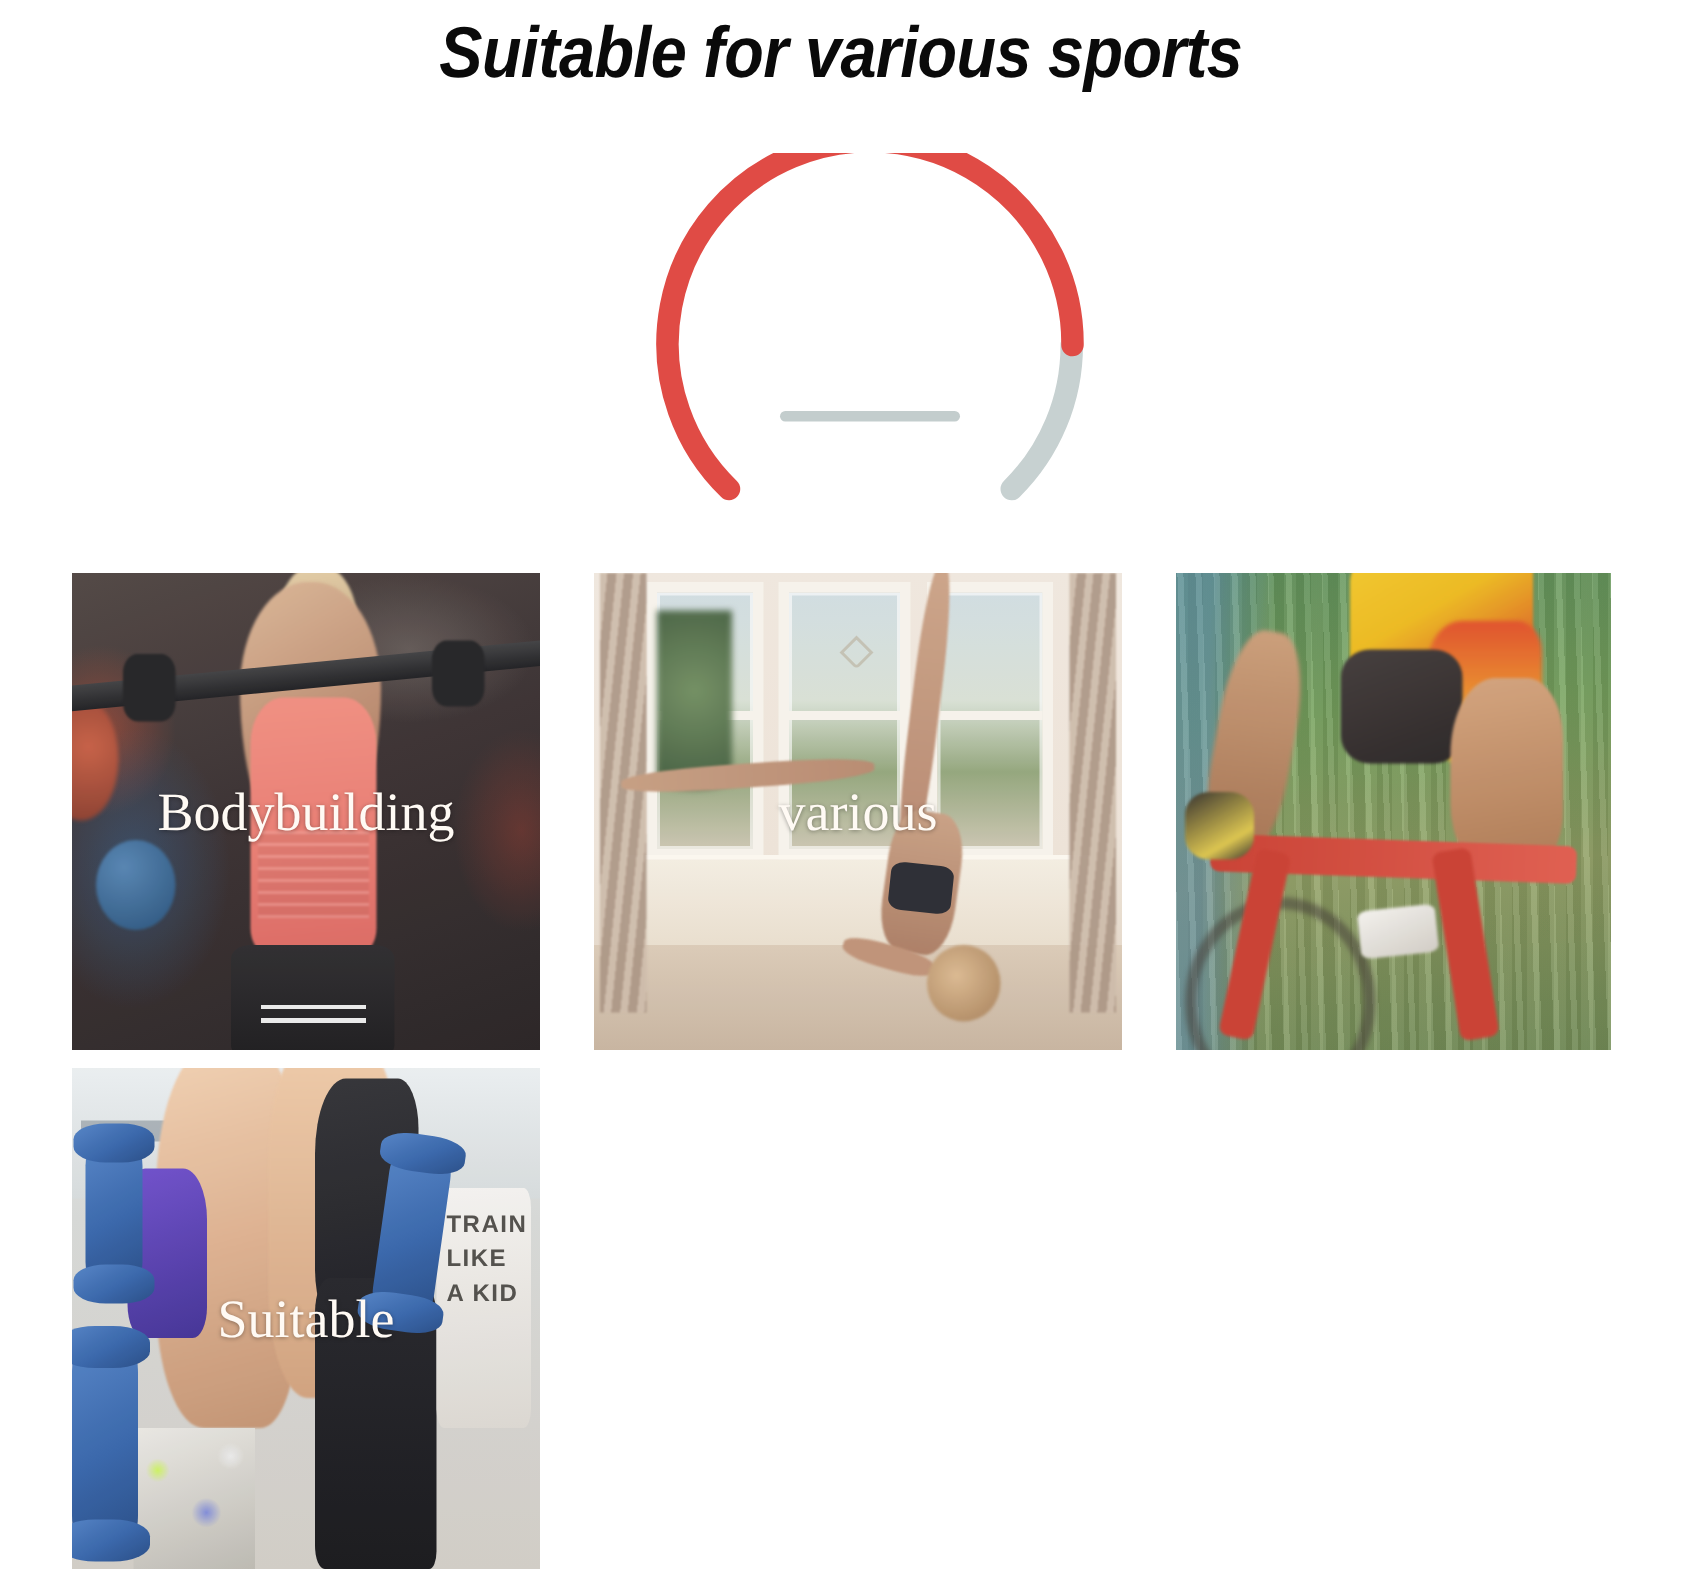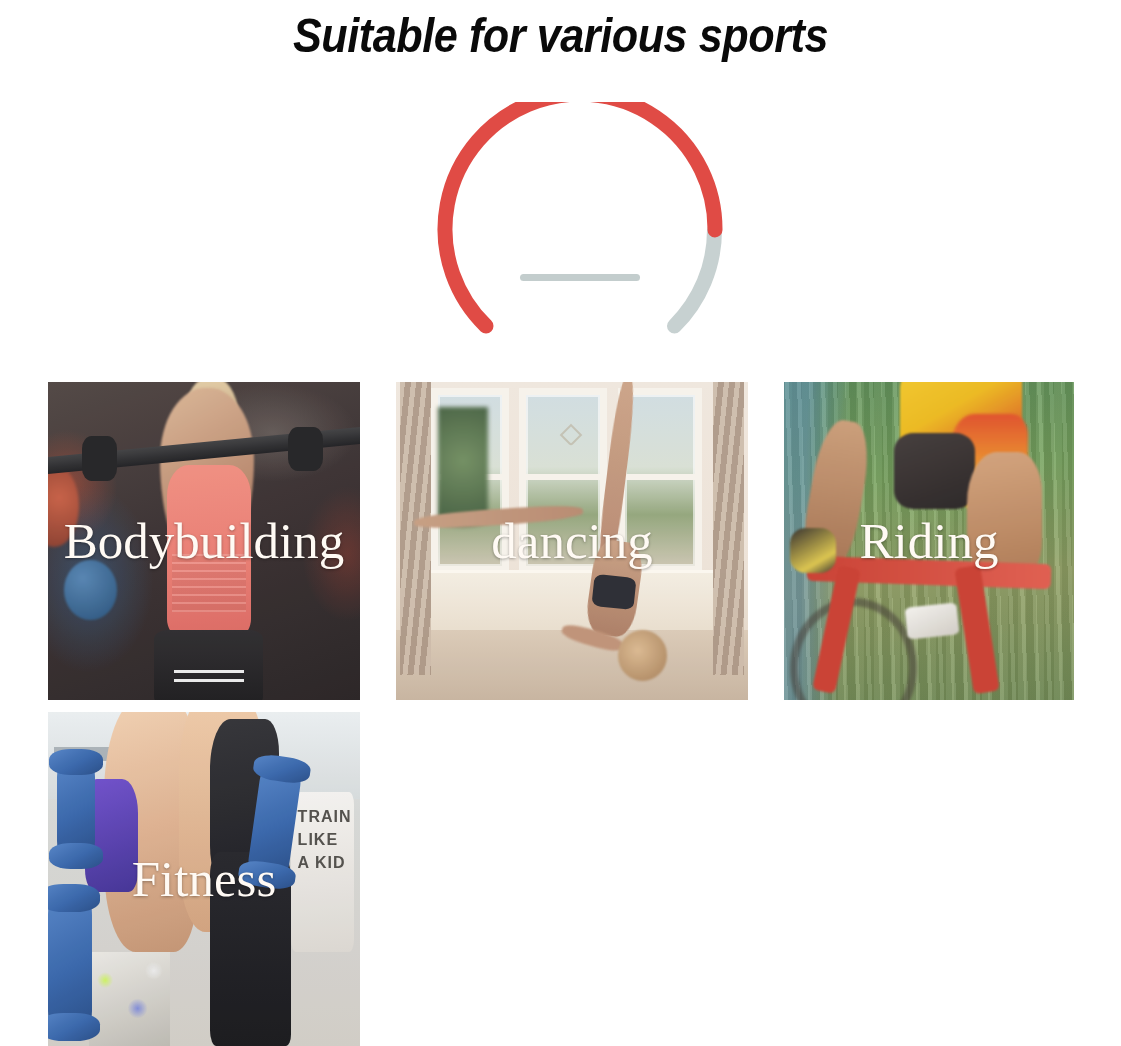--- a/index.html
+++ b/index.html
@@ -77,21 +77,21 @@
     display: flex;
     align-items: center;
     justify-content: center;
   }
   .tile-label {
     position: relative;
     z-index: 6;
     font-family: "Liberation Serif", "DejaVu Serif", serif;
     font-weight: normal;
     color: #fffaf4;
-    font-size: 51px;
+    font-size: 36px;
     line-height: 1;
     text-shadow: 0 1px 3px rgba(0,0,0,0.35);
     white-space: nowrap;
   }
   .tile-art { position: absolute; inset: 0; z-index: 1; }
   .veil {
     position: absolute; inset: 0; z-index: 5;
     background: rgba(255,255,255,0.06);
   }
 
@@ -666,41 +666,40 @@
       <div class="curt-l"></div>
       <div class="curt-r"></div>
       <div class="leg-up"></div>
       <div class="leg-side"></div>
       <div class="torso"></div>
       <div class="brief"></div>
       <div class="arm"></div>
       <div class="head"></div>
     </div>
     <div class="veil"></div>
-    <span class="tile-label">dancing</span>
+    <span class="tile-label">various</span>
   </div>
 
 
   <div class="tile">
     <div class="tile-art art-ride">
       <div class="blurbg"></div>
       <div class="jersey"></div>
       <div class="jersey2"></div>
       <div class="short"></div>
       <div class="thigh"></div>
       <div class="shin"></div>
       <div class="wheel"></div>
       <div class="frame"></div>
       <div class="down"></div>
       <div class="seat"></div>
       <div class="pedal"></div>
       <div class="shoe"></div>
     </div>
     <div class="veil"></div>
-    <span class="tile-label">Riding</span>
   </div>
 
   <div class="tile">
     <div class="tile-art art-fit">
       <div class="wall"></div>
       <div class="armA"></div>
       <div class="braP"></div>
       <div class="armB"></div>
       <div class="braK"></div>
       <div class="dressK"></div>
@@ -708,17 +707,17 @@
           <span>TRAIN
 LIKE
 A KID</span>
         </div>
       <div class="legging"></div>
       <div class="db d1"></div>
       <div class="db d2"></div>
       <div class="db d3"></div>
     </div>
     <div class="veil"></div>
-    <span class="tile-label">Fitness</span>
+    <span class="tile-label">Suitable</span>
   </div>
 
 
 </div>
 
 </body></html>

